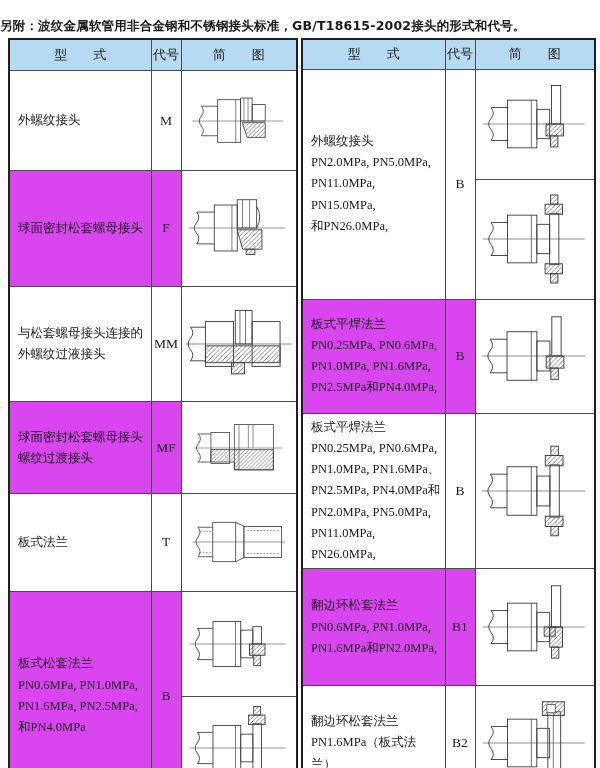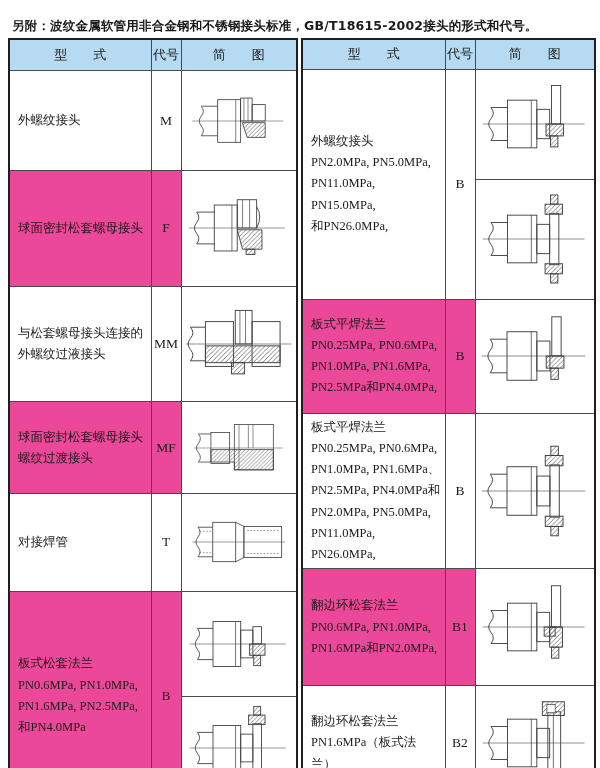--- a/index.html
+++ b/index.html
@@ -2,40 +2,40 @@
 <html><head>
 <meta charset="utf-8">
 <style>
   html,body{margin:0;padding:0;}
   body{
     width:600px;height:768px;position:relative;overflow:hidden;
     background:#ffffff;color:#1a1a1a;
     font-family:"Liberation Serif","DejaVu Serif",serif;
   }
   .title{
-    position:absolute;left:12px;top:4px;width:588px;
+    position:absolute;left:0;top:4px;width:588px;
     font-family:"DejaVu Sans","Liberation Sans",sans-serif;
     font-weight:bold;font-size:12.5px;line-height:1.5;letter-spacing:0.2px;
   }
   .tables{position:absolute;left:8px;top:38px;display:flex;gap:3px;}
   table{border-collapse:collapse;table-layout:fixed;border:2px solid #1f1f1f;}
   table.lt{width:288px;}
   table.rt{width:293px;}
   th,td{border:1px solid #4a4a4a;padding:0;overflow:hidden;}
   th{
     background:#b5daf1;font-weight:normal;font-size:13px;height:28px;
     font-family:"Liberation Serif","DejaVu Serif",serif;
   }
   td.ty{
     padding:3px 4px 3px 8px;font-size:12.5px;line-height:1.7;
     white-space:pre-line;vertical-align:middle;text-align:left;margin-top:44px;
   }
   td.cd{text-align:center;vertical-align:middle;font-size:13.5px;}
   td.dg{text-align:center;vertical-align:middle;background:#ffffff;}
-  .hl{background:#ec4899;}
+  .hl{background:#d946ef;}
   .sp-wide{line-height:2.45;}
   .sp-tight{line-height:1.52;font-size:12px;}
   svg.fit{display:block;margin:0 auto;}
   .defs-holder{position:absolute;width:0;height:0;}
 </style>
 </head>
 <body>
 
 <svg class="defs-holder" aria-hidden="true">
   <defs>
@@ -135,21 +135,21 @@
               <rect x="24" y="30" width="24" height="40" fill="none" stroke="#3d3d3d" stroke-width="1"></rect>
               <rect x="54" y="20" width="50" height="58" fill="none" stroke="#3d3d3d" stroke-width="1"></rect>
               <line x1="60" y1="20" x2="60" y2="78" stroke="#4a4a4a" stroke-width="0.8"></line>
               <line x1="72" y1="20" x2="72" y2="50" stroke="#4a4a4a" stroke-width="0.8"></line>
               <line x1="78" y1="20" x2="78" y2="50" stroke="#4a4a4a" stroke-width="0.8"></line>
               <polygon points="24,52 104,52 104,78 54,78 54,68 24,68" fill="url(#hatch)" stroke="#3d3d3d" stroke-width="1"></polygon>
             </svg>
       </td>
     </tr>
     <tr style="height:93px">
-      <td class="ty">对接焊管</td>
+      <td class="ty">板式法兰</td>
       <td class="cd">T</td>
       <td class="dg">
         <svg class="fit" width="110" height="82" viewBox="0 0 120 100" preserveAspectRatio="xMidYMid meet">
               <line x1="3" y1="50" x2="116" y2="50" stroke="#555" stroke-width="0.7"></line>
               <line x1="10" y1="32" x2="28" y2="32" stroke="#3d3d3d" stroke-width="1"></line>
               <line x1="10" y1="68" x2="28" y2="68" stroke="#3d3d3d" stroke-width="1"></line>
               <path d="M10,32 q5,6 0,12 t0,12 t0,12" fill="none" stroke="#3d3d3d" stroke-width="1"></path>
               <line x1="12" y1="37" x2="28" y2="37" stroke="#4a4a4a" stroke-width="0.7" stroke-dasharray="2,2"></line>
               <line x1="12" y1="63" x2="28" y2="63" stroke="#4a4a4a" stroke-width="0.7" stroke-dasharray="2,2"></line>
               <rect x="28" y="26" width="28" height="48" fill="none" stroke="#3d3d3d" stroke-width="1"></rect>

